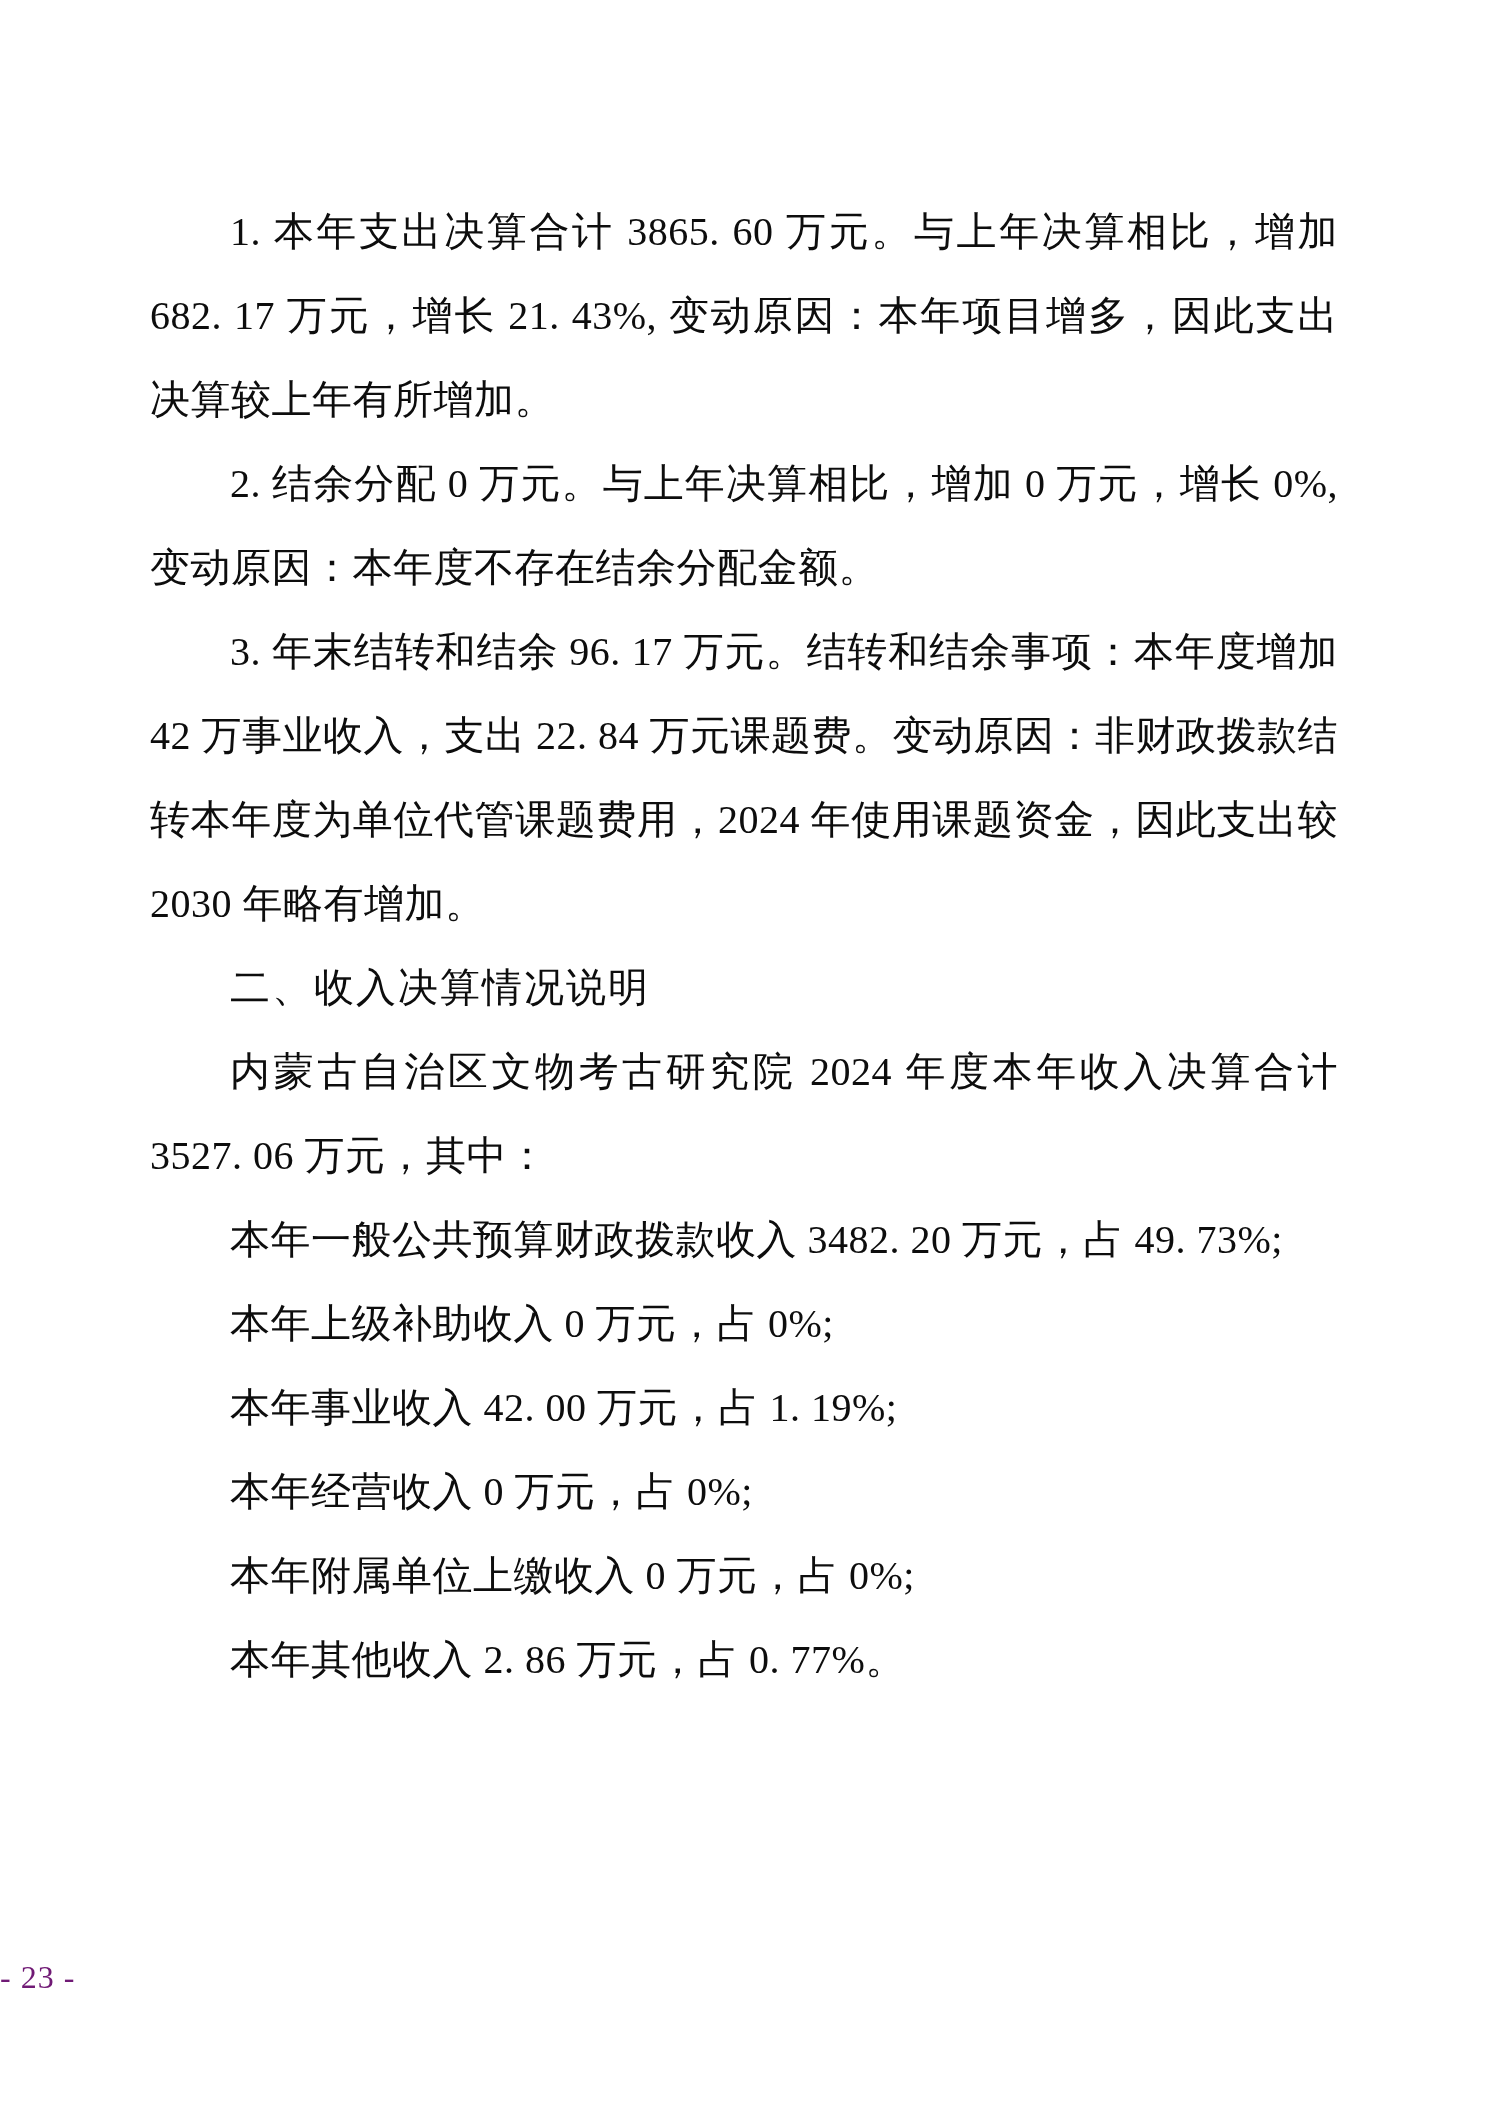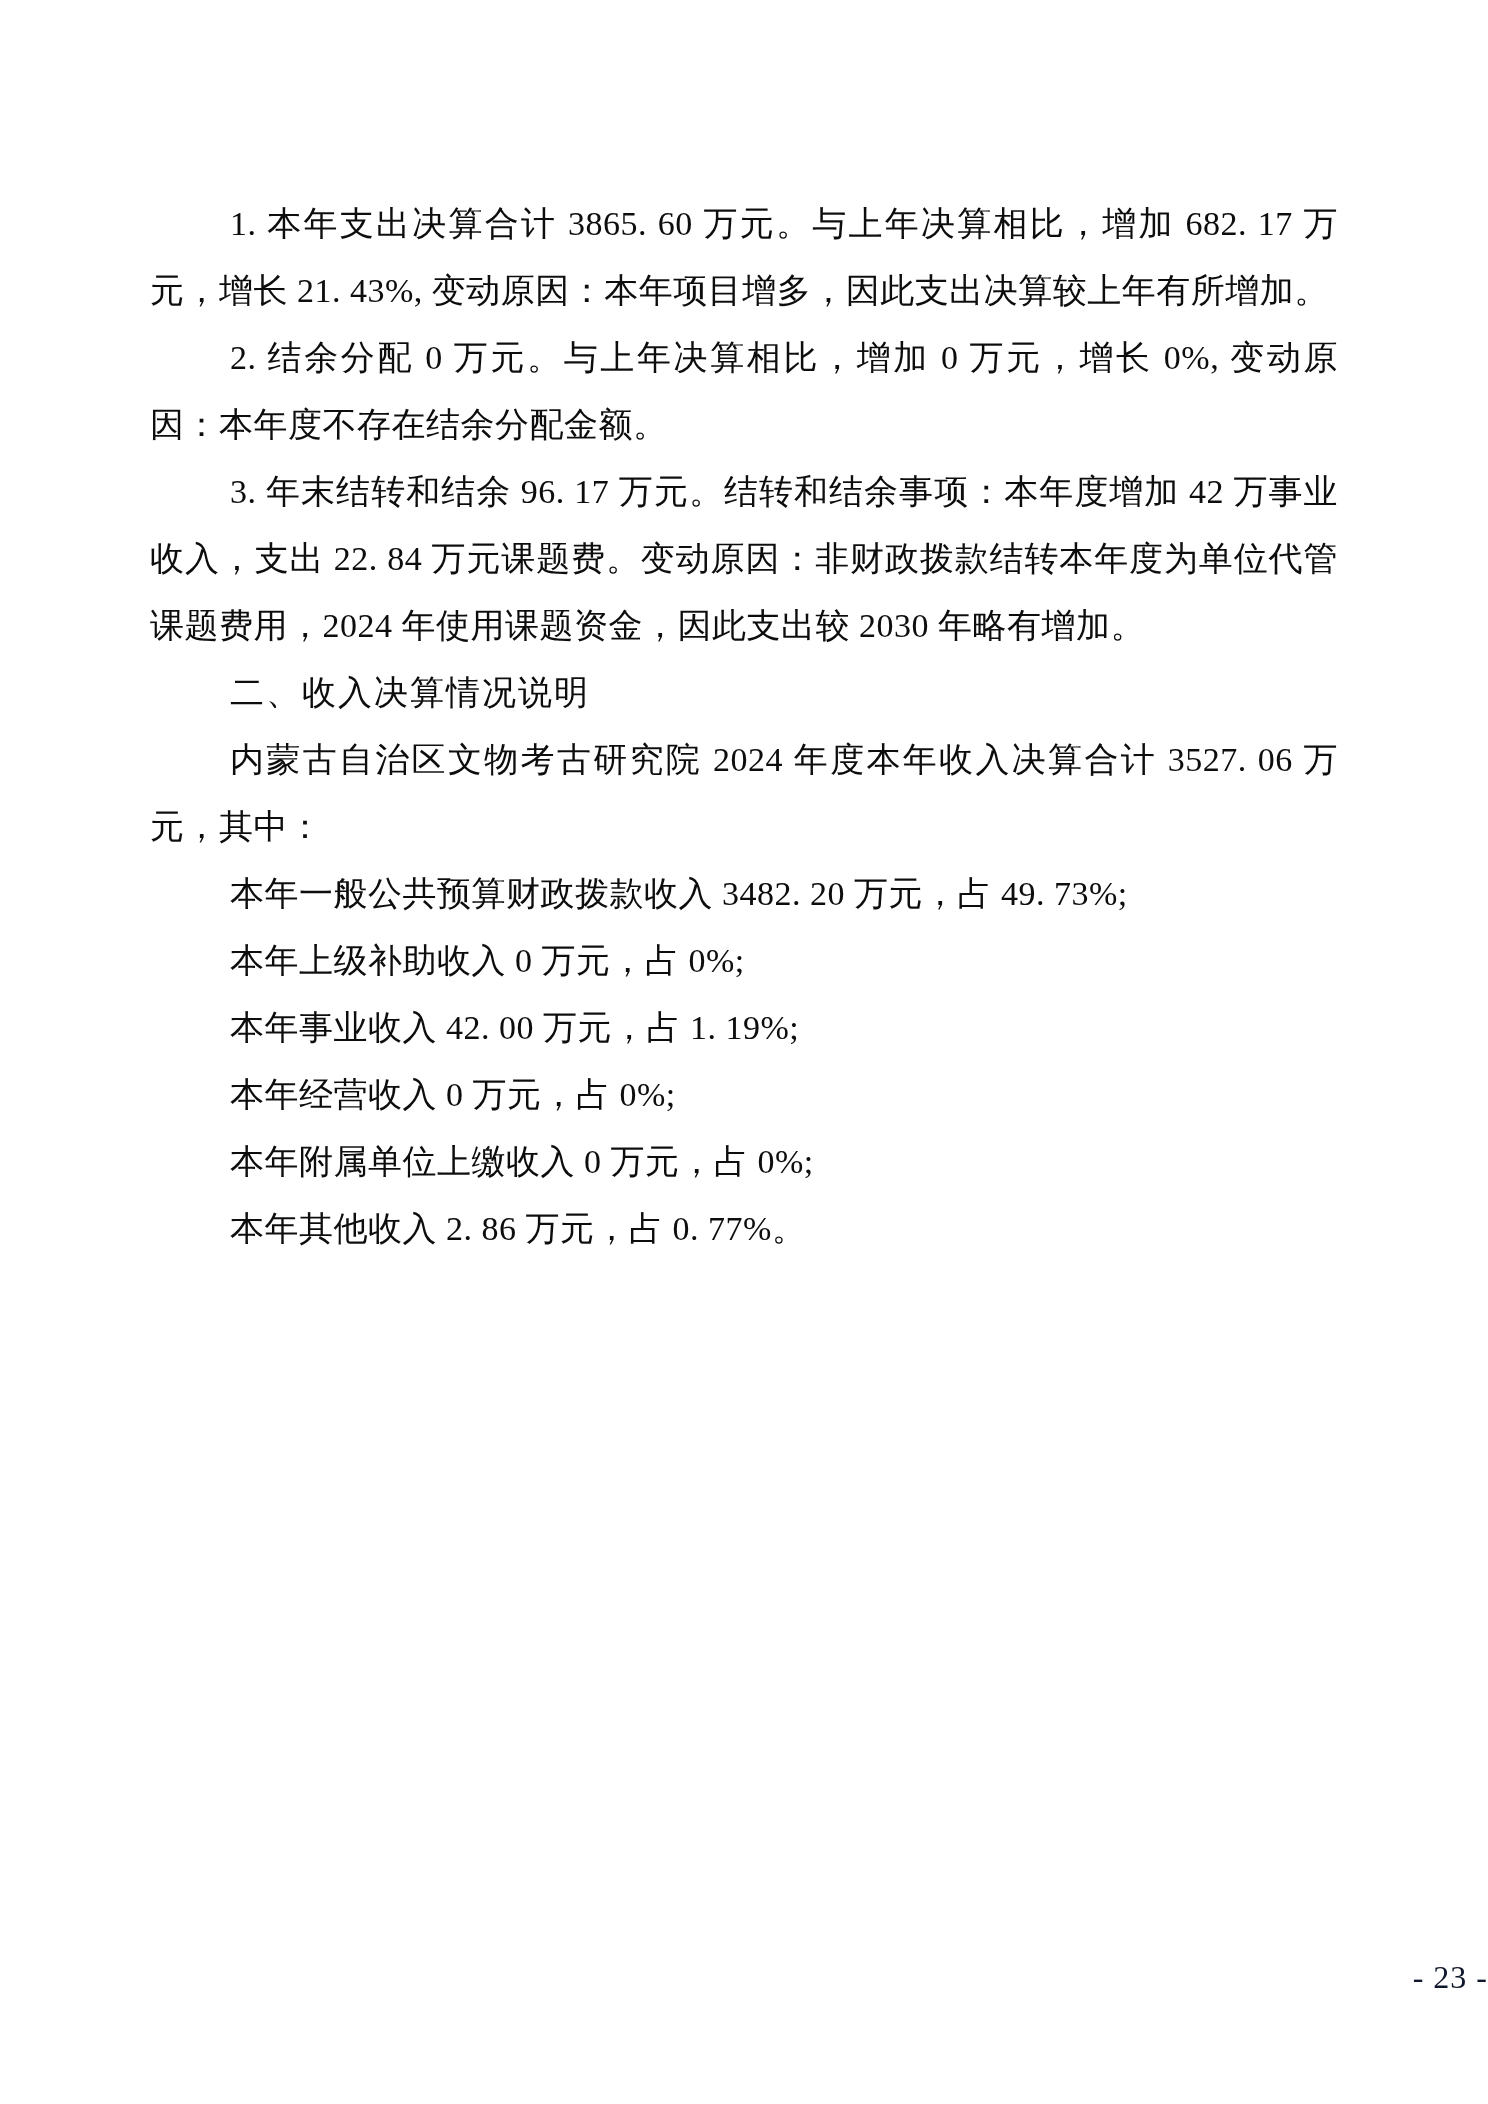--- a/index.html
+++ b/index.html
@@ -18,22 +18,22 @@
   .page {
     position: absolute;
     top: 0;
     left: 0;
     width: 1488px;
     height: 2104px;
     box-sizing: border-box;
     padding: 190px 150px 0 150px;
   }
   .body-text {
-    font-size: 34px;
-    line-height: 67px;
+    font-size: 40px;
+    line-height: 84px;
     letter-spacing: 0.5px;
     text-align: justify;
     text-justify: inter-ideograph;
   }
   .para {
     margin: 0;
     text-indent: 80px;
   }
   .list-line {
     margin: 0;
@@ -43,24 +43,24 @@
   .heading {
     margin: 0;
     text-indent: 80px;
     letter-spacing: 2px;
   }
   .footer {
     position: absolute;
     left: 0;
     right: 0;
     bottom: 108px;
-    text-align: right;
+    text-align: left;
     font-size: 32px;
     font-family: "Liberation Serif", "DejaVu Serif", serif;
-    color: #0f172a;
+    color: #701a75;
     letter-spacing: 1px;
   }
 </style>
 </head>
 <body>
 
 <div class="page">
   <div class="body-text">
     <p class="para">1. 本年支出决算合计 3865. 60 万元。与上年决算相比，增加 682. 17 万元，增长 21. 43%, 变动原因：本年项目增多，因此支出决算较上年有所增加。</p>
     <p class="para">2. 结余分配 0 万元。与上年决算相比，增加 0 万元，增长 0%, 变动原因：本年度不存在结余分配金额。</p>

